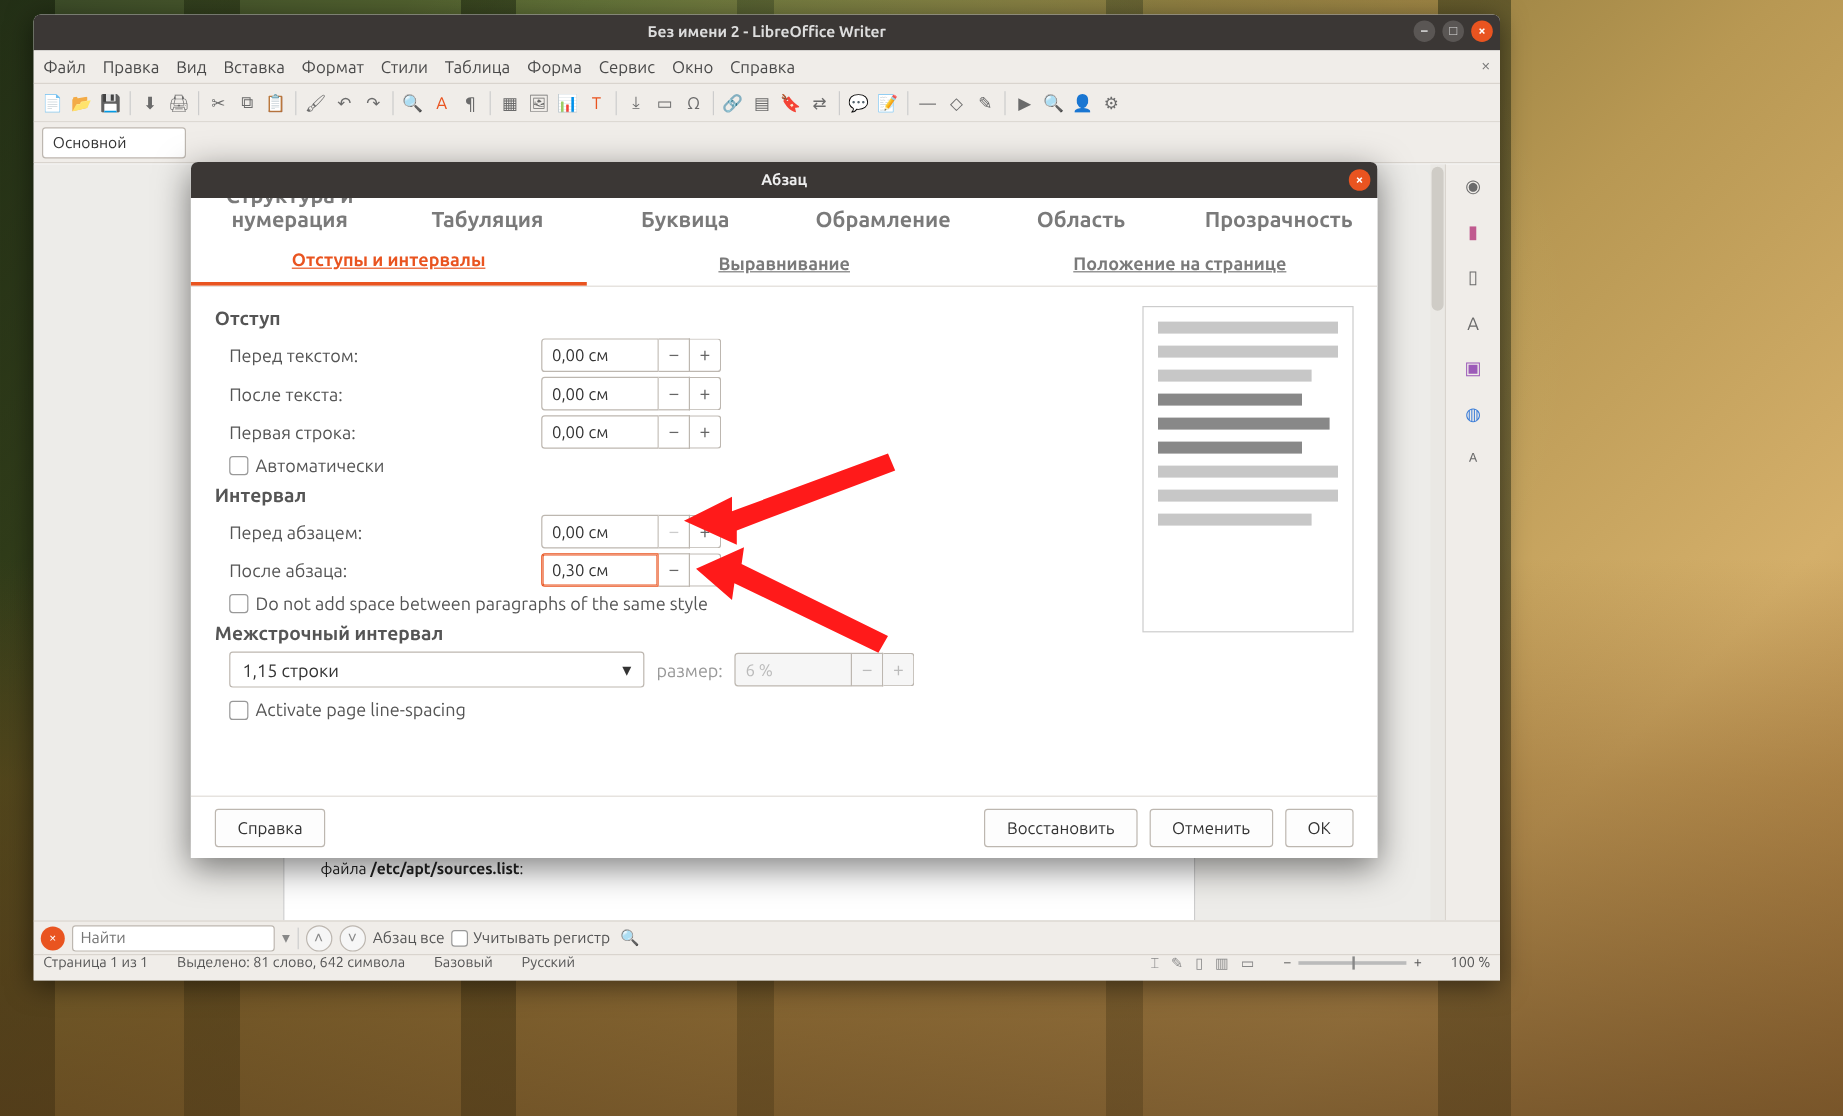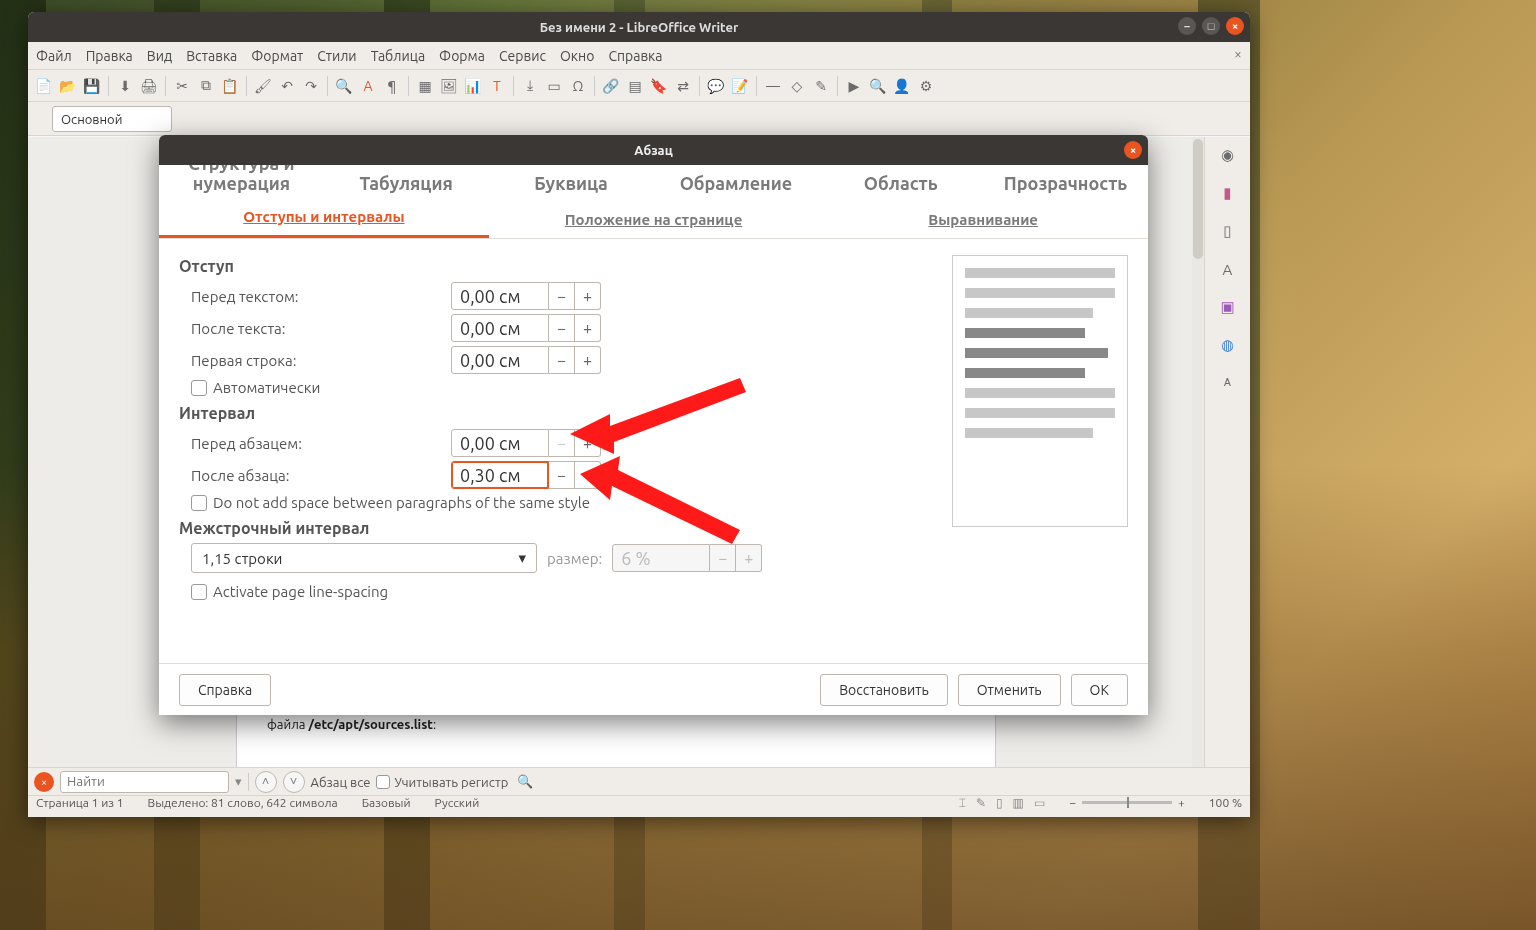--- a/index.html
+++ b/index.html
@@ -18,21 +18,21 @@
 .titlebar { height: 30px; background: #3b3735; display: flex; align-items: center; justify-content: center; color: #ddd; font-size: 13px; font-weight: 600; position: relative; }
 .titlebar .win-controls { position: absolute; right: 6px; top: 5px; display: flex; gap: 6px; }
 .titlebar .win-controls span { display: inline-flex; width:18px; height:18px; border-radius:50%; background:#5a5654; align-items:center; justify-content:center; color:#ddd; font-size:11px; line-height:1;}
 .titlebar .win-controls .close { background:#e95420; color:#fff; }
 .menubar { height: 28px; background: #f0ede9; border-bottom: 1px solid #d9d4ce; display: flex; align-items: center; padding: 0 8px; gap: 14px; font-size: 14px; color: #4a4a4a; position:relative;}
 .menubar span { cursor: default; }
 .menubar .close-doc { position:absolute; right:8px; top:4px; font-size:14px; color:#777;}
 .toolbar { height: 32px; background: #f0ede9; border-bottom: 1px solid #d9d4ce; display: flex; align-items: center; padding: 0 6px; gap: 4px; }
 .toolbar .tb-icon { width: 20px; height: 20px; display: inline-flex; align-items: center; justify-content: center; color: #6b6b6b; font-size: 14px; border-radius: 3px; }
 .toolbar .sep { width:1px; height:20px; background:#ccc; margin:0 2px;}
-.style-bar { height: 34px; background: #f0ede9; border-bottom: 1px solid #d9d4ce; display: flex; align-items: center; padding: 0 24px; gap: 6px; }
+.style-bar { height: 34px; background: #f0ede9; border-bottom: 1px solid #d9d4ce; display: flex; align-items: center; padding: 0 7px; gap: 6px; }
 .style-select { height: 26px; border: 1px solid #bdb7b0; background: #fff; padding: 0 8px; font-size: 13px; color: #333; display: flex; align-items: center; width:120px; border-radius:3px; }
 .doc-area { position: absolute; top: 125px; left: 0; right: 46px; bottom: 50px; background: #edece9; display:flex; justify-content:center;}
 .doc-page { width: 760px; height: 100%; background:#fff; border-left:1px solid #ccc; border-right:1px solid #ccc; padding: 560px 30px 0 30px; font-size:13px; color:#222; line-height:1.4;}
 .doc-page b { font-weight:700; }
 .side-panel { position:absolute; top:125px; right:0; bottom:50px; width:46px; background:#f0ede9; border-left:1px solid #d9d4ce; display:flex; flex-direction:column; align-items:center; padding-top:6px; gap:14px;}
 .side-panel .sp-icon { width:24px; height:24px; display:flex; align-items:center; justify-content:center; color:#6b6b6b; font-size:15px; border-radius:3px;}
 
 .findbar { position:absolute; bottom:22px; left:0; right:0; height:28px; background:#f0ede9; border-top:1px solid #d9d4ce; display:flex; align-items:center; padding:0 6px; gap:6px; font-size:13px; color:#555;}
 .findbar .close-find { width:20px; height:20px; border-radius:50%; background:#e95420; color:#fff; display:flex; align-items:center; justify-content:center; font-size:11px;}
 .findbar input[type="text"] { height:22px; border:1px solid #bdb7b0; padding:0 6px; width:169px; border-radius:3px;}
@@ -61,21 +61,21 @@
 .preview-col { flex:1; padding: 6px 0 0 6px;}
 .preview { width: 176px; height: 272px; background:#fff; border:1px solid #ccc; padding:12px; display:flex; flex-direction:column; gap:10px; float:right;}
 .preview .ln { height:10px; background:#c7c7c7; }
 .preview .ln.short { width:85%; }
 .preview .ln.shorter { width:55%; }
 .preview .ln.dark { background:#888; width:80%;}
 .section { font-size: 16px; font-weight: 700; color: #555; margin: 8px 0 6px 0;}
 .field-row { display: flex; align-items: center; height: 30px; margin: 2px 0 2px 12px; gap: 10px; }
 .field-row label { width: 250px; font-size: 15px; color: #555; }
 .spinbox { display: flex; height: 28px; }
-.spinbox input { width: 98px; height: 28px; border: 1px solid #bdb7b0; border-radius: 3px 0 0 3px; padding: 0 8px; font-size: 18px; color: #333; background:#fff;}
+.spinbox input { width: 98px; height: 28px; border: 1px solid #bdb7b0; border-radius: 3px 0 0 3px; padding: 0 8px; font-size: 14px; color: #333; background:#fff;}
 .spinbox .btn { width: 26px; height: 28px; border: 1px solid #bdb7b0; border-left: none; background: #fff; display: flex; align-items: center; justify-content: center; font-size: 16px; color: #666; }
 .spinbox .btn.minus { }
 .spinbox .btn.plus { border-radius: 0 3px 3px 0; }
 .spinbox.disabled input, .spinbox.disabled .btn { color:#bbb; background:#f6f6f6;}
 .spinbox.focused input { border-color:#e95420; box-shadow: 0 0 0 1px #e95420 inset;}
 .checkbox-row { display:flex; align-items:center; gap:6px; margin:4px 0 4px 12px; font-size:15px; color:#555;}
 .checkbox-row .cb { width:16px; height:16px; border:1px solid #999; border-radius:3px; background:#fff;}
 .line-spacing-row { display:flex; align-items:center; gap:10px; margin:4px 0 0 12px;}
 .line-spacing-row .sel { width:346px; height:30px; border:1px solid #bdb7b0; border-radius:3px; display:flex; align-items:center; padding:0 10px; justify-content:space-between; font-size:15px; color:#333; background:#fff;}
 .line-spacing-row .lbl { font-size:15px; color:#999; }
@@ -240,22 +240,22 @@
   <div class="tabs-row">
     <div class="tab">Структура и нумерация</div>
     <div class="tab">Табуляция</div>
     <div class="tab">Буквица</div>
     <div class="tab">Обрамление</div>
     <div class="tab">Область</div>
     <div class="tab">Прозрачность</div>
   </div>
   <div class="tabs-row2">
     <div class="tab active">Отступы и интервалы</div>
+    <div class="tab">Выравнивание</div>
     <div class="tab">Положение на странице</div>
-    <div class="tab">Выравнивание</div>
   </div>
 
   <div class="dialog-body">
     <div class="form-col">
       <div class="section">Отступ</div>
       <div class="field-row">
         <label>Перед текстом:</label>
         <div class="spinbox">
           <input value="0,00 см" style="">
           <span class="btn minus">−</span>

